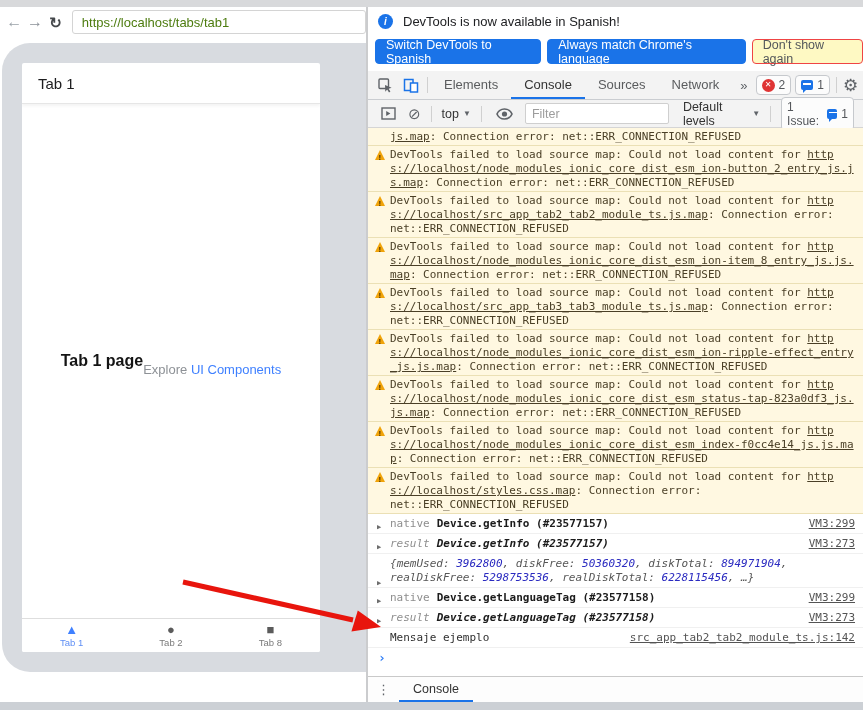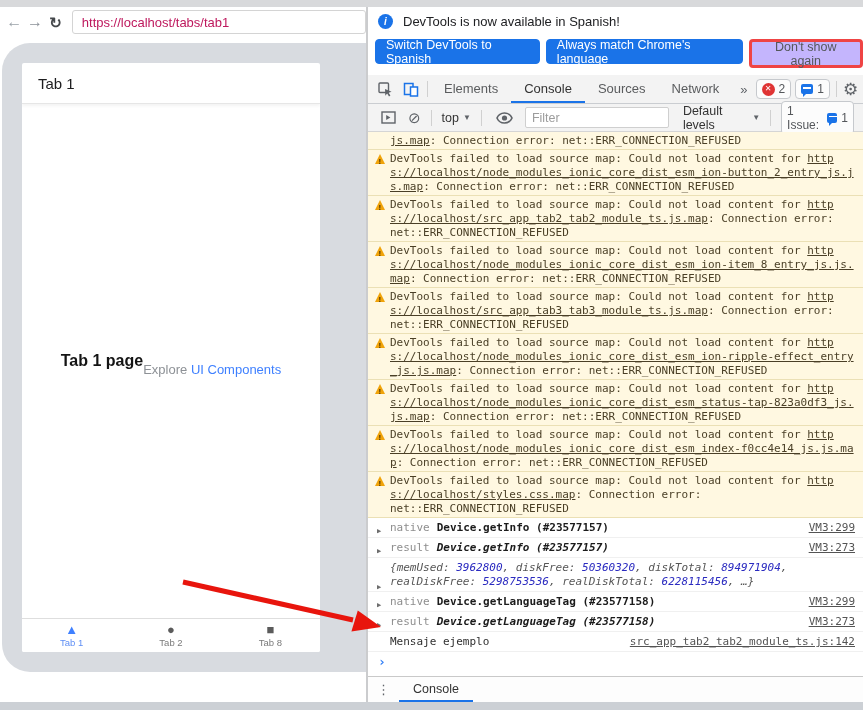--- a/index.html
+++ b/index.html
@@ -13,21 +13,21 @@
 
   
   .left-pane{left:0;top:7px;width:366px;height:695px;background:#fff;}
   .nav{display:flex;align-items:center;height:30px;padding-left:5px;gap:2px;}
   .nav-btn{width:19px;text-align:center;font-size:16px;line-height:1;cursor:default;}
   .back-ic{color:#9aa1a8;}
   .fwd-ic{color:#8b9198;}
   .reload-ic{color:#45484c;font-weight:bold;font-size:15px;}
   .url-box{margin-left:5px;width:280px;height:22px;border:1px solid #d4d4d4;border-radius:3px;
            background:#fff;display:flex;align-items:center;padding:0 9px;
-           font-size:13px;color:#be185d;text-align:right;}
+           font-size:13px;color:#4d7c0f;text-align:right;}
 
   
   .device{left:2px;top:36px;width:408px;height:629px;background:#d8dbe0;border-radius:28px;}
   .screen{position:absolute;left:20px;top:20px;width:298px;height:589px;background:#fff;
           border-radius:2px;display:flex;flex-direction:column;overflow:hidden;}
   .dev-toolbar{height:40px;flex:none;display:flex;align-items:center;padding-left:16px;
                font-size:15px;font-weight:500;color:#1d1d1f;
                border-bottom:1px solid #e6e6e6;box-shadow:0 2px 3px rgba(0,0,0,.05);}
   .dev-content{flex:1;display:flex;flex-direction:row;align-items:center;justify-content:center;}
   .page-title{font-size:16px;font-weight:bold;color:#141414;}
@@ -45,21 +45,21 @@
 
   
   .devtools{left:368px;top:7px;width:495px;height:695px;background:#fff;display:flex;flex-direction:column;}
   .infobar{height:29px;flex:none;display:flex;align-items:center;padding-left:10px;gap:10px;
            font-size:13px;color:#202124;}
   .info-ic{width:15px;height:15px;border-radius:50%;background:#1a73e8;color:#fff;flex:none;
            font-size:10px;font-weight:bold;display:flex;align-items:center;justify-content:center;font-style:italic;}
   .btn-row{flex:none;display:flex;gap:6px;padding:3px 0 7px 7px;}
   .btn{font-size:12.5px;border-radius:4px;padding:0 10px;height:23px;display:flex;align-items:center;cursor:default;}
   .btn.primary{background:#1a73e8;color:#fff;border:1px solid #1a73e8;}
-  .btn.outline{background:#c4b5fd;color:#54575b;border:3px solid #ef4444;text-align:center;}
+  .btn.outline{background:#fef9c3;color:#54575b;border:1px solid #ef4444;}
 
   .panel-tabbar{height:28px;flex:none;background:#f3f3f3;border-bottom:1px solid #cacdd1;
                 display:flex;align-items:center;padding:0 4px;}
   .ticon{width:26px;height:26px;display:flex;align-items:center;justify-content:center;flex:none;cursor:default;}
   .vsep{width:1px;height:16px;background:#d0d0d0;margin:0 3px;flex:none;}
   .ptab{height:28px;line-height:27px;padding:0 13px;font-size:13px;color:#5a5c5e;box-sizing:border-box;cursor:default;}
   .ptab.active{color:#333;border-bottom:2px solid #1a73e8;}
   .more-tabs{color:#5f6368;font-size:13px;padding:0 8px;cursor:default;}
   .pill{display:flex;align-items:center;gap:4px;border:1px solid #c6c9cd;border-radius:4px;
         background:#fcfcfc;padding:2px 5px;font-size:12px;color:#54575b;cursor:default;}
@@ -85,21 +85,21 @@
   .crow{position:relative;font-size:11px;line-height:14px;color:#303030;padding:2px 8px 1px 22px;}
   .crow.warn{background:#fff8e1;border-bottom:1px solid #ebe0b5;color:#4a3f26;}
   .crow.warn .lnk{color:#4a3f26;text-decoration:underline;word-break:break-all;cursor:pointer;}
   .wicon{position:absolute;left:7px;top:4px;width:0;height:0;
          border-left:5.5px solid transparent;border-right:5.5px solid transparent;border-bottom:10px solid #f0a30a;}
   .wicon:after{content:"!";position:absolute;left:-1.6px;top:1px;font-size:8px;font-weight:bold;color:#4a3200;
                font-family:"Liberation Sans",sans-serif;}
   .crow.log{border-bottom:1px solid #f0f0f0;padding:3px 8px 2px 22px;}
   .tri{position:absolute;left:9px;top:6px;font-size:7px;color:#6e6e6e;cursor:pointer;}
   .lbl{color:#8e8e8e;margin-right:7px;}
-  .lbl.it{}
+  .lbl.it{font-style:italic;}
   .bname{font-weight:bold;color:#1b1b1b;}
   .bname.it{font-style:italic;}
   .src-link{float:right;color:#545454;text-decoration:underline;margin-left:10px;cursor:pointer;}
   .src-row{text-align:right;}
   .preview{font-style:italic;color:#565656;}
   .preview .num{color:#2b2bc0;}
   .prompt-row{padding:4px 8px 3px 10px;}
   .prompt-ch{color:#2e7df6;font-weight:bold;font-size:13px;line-height:12px;cursor:text;}
 
   .drawer{height:25px;flex:none;border-top:1px solid #c9c9c9;background:#fdfdfd;

